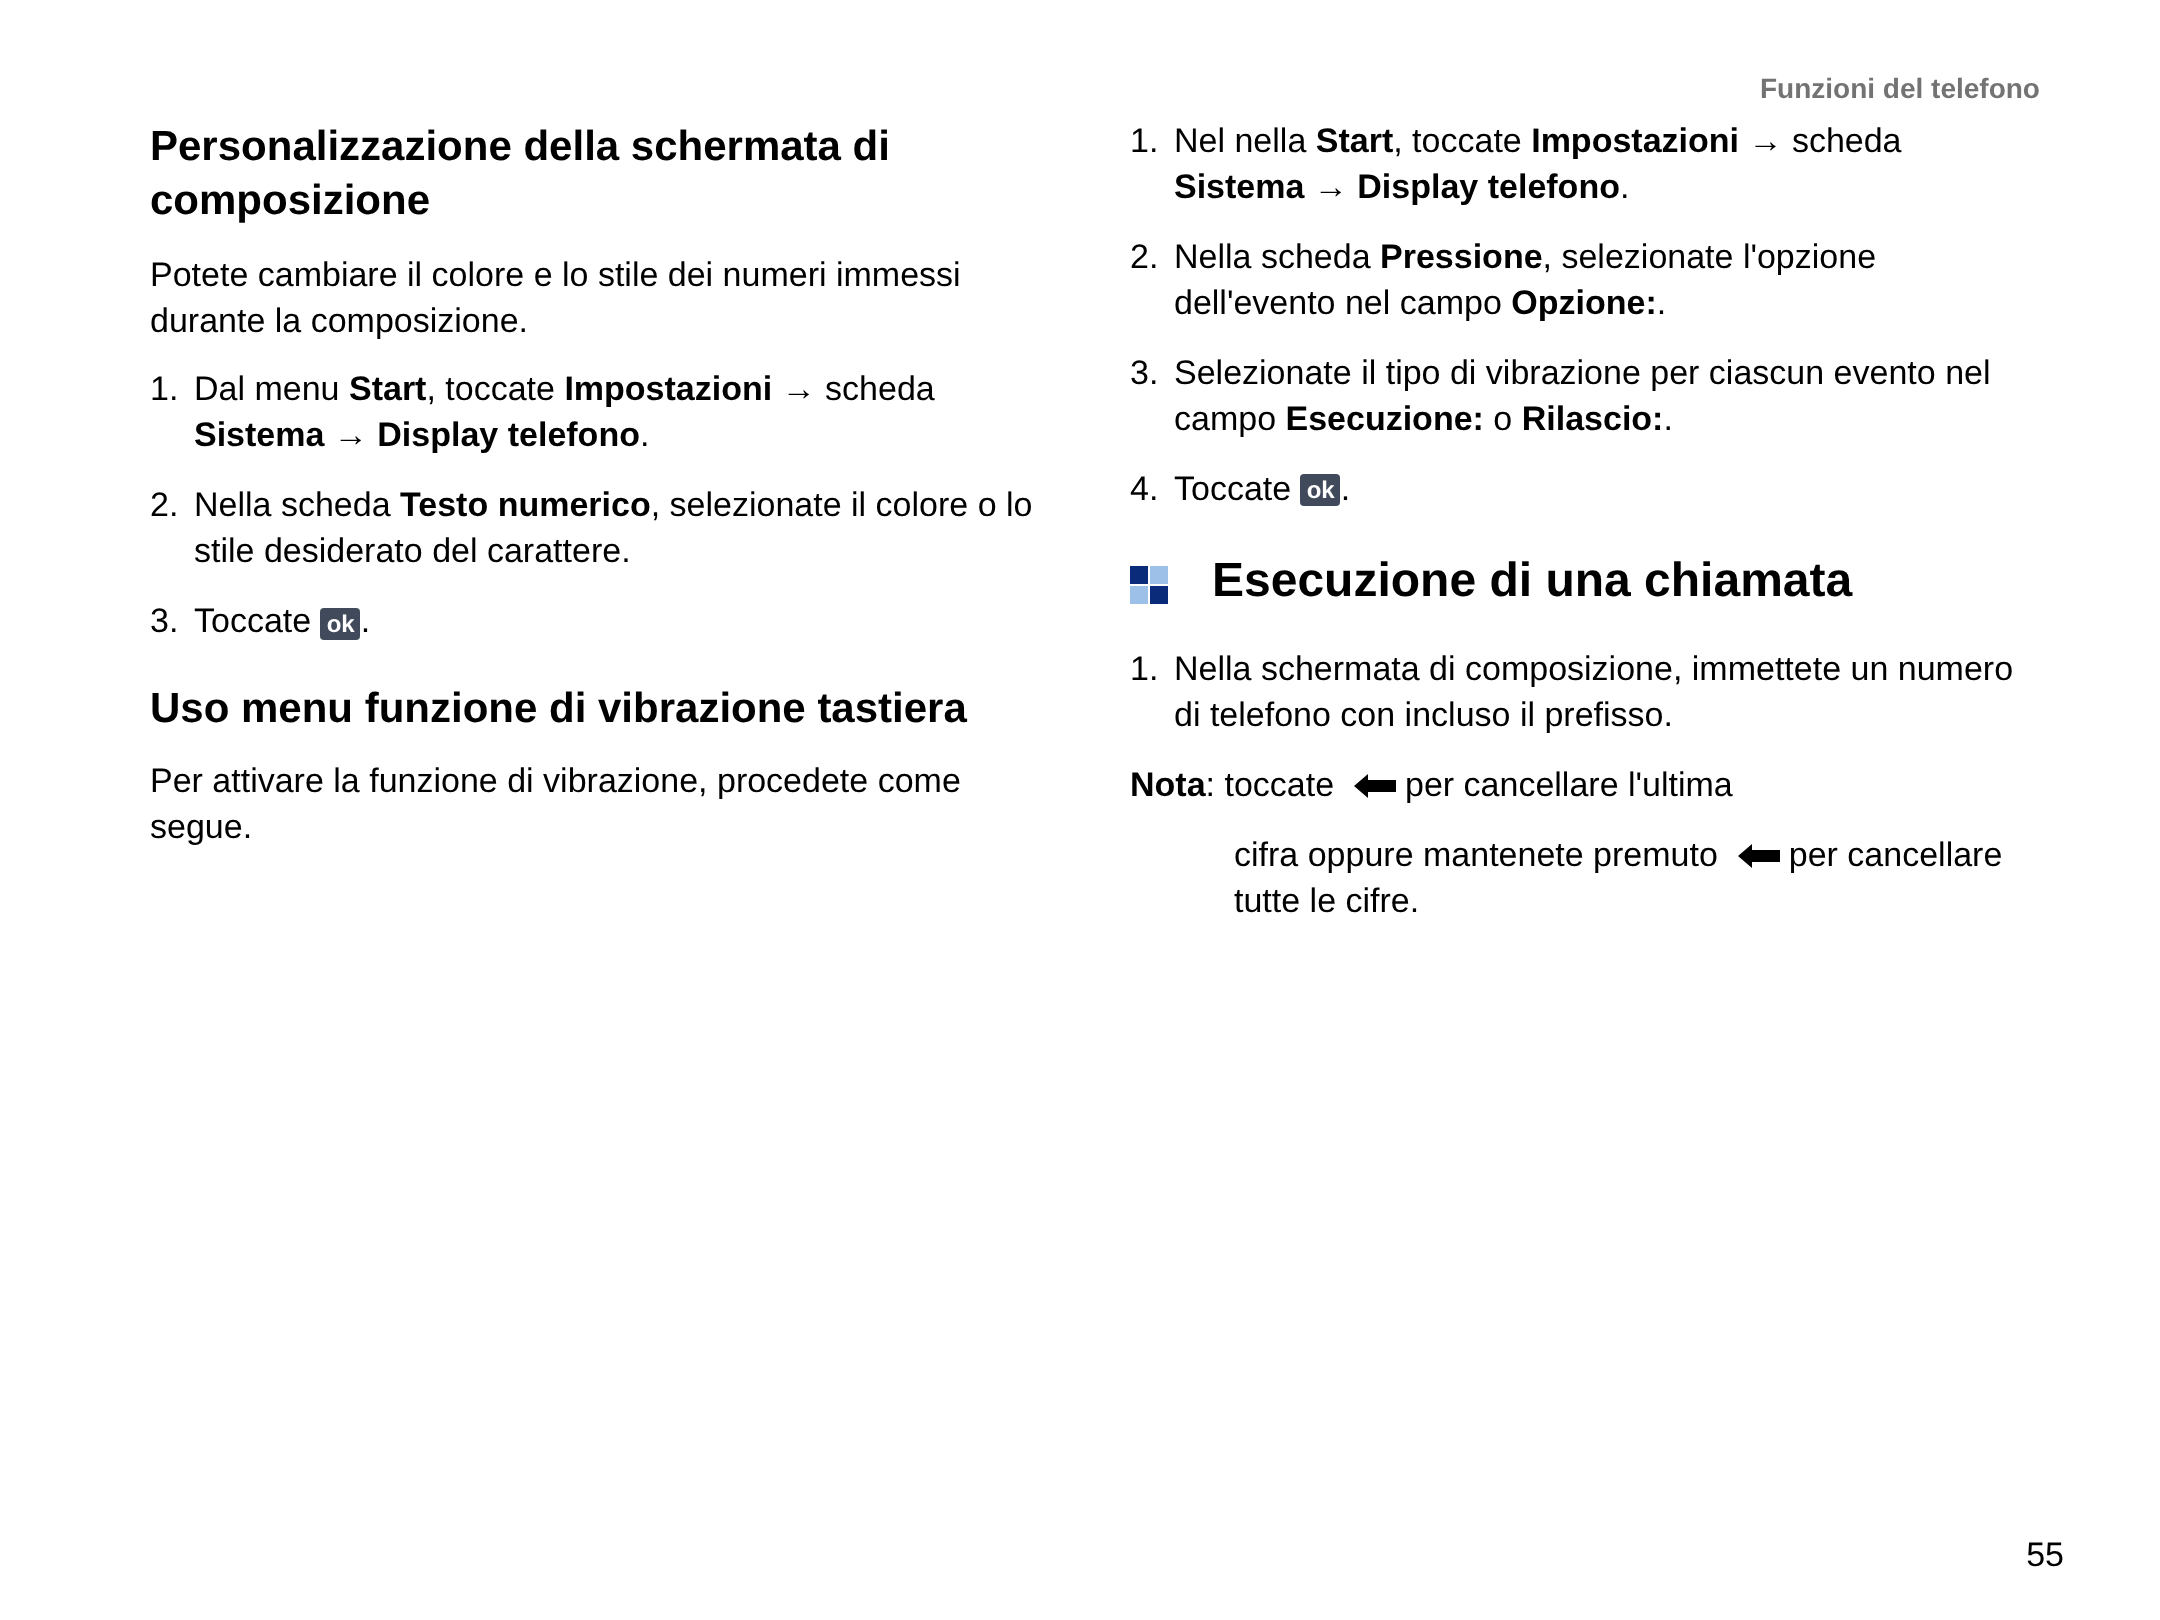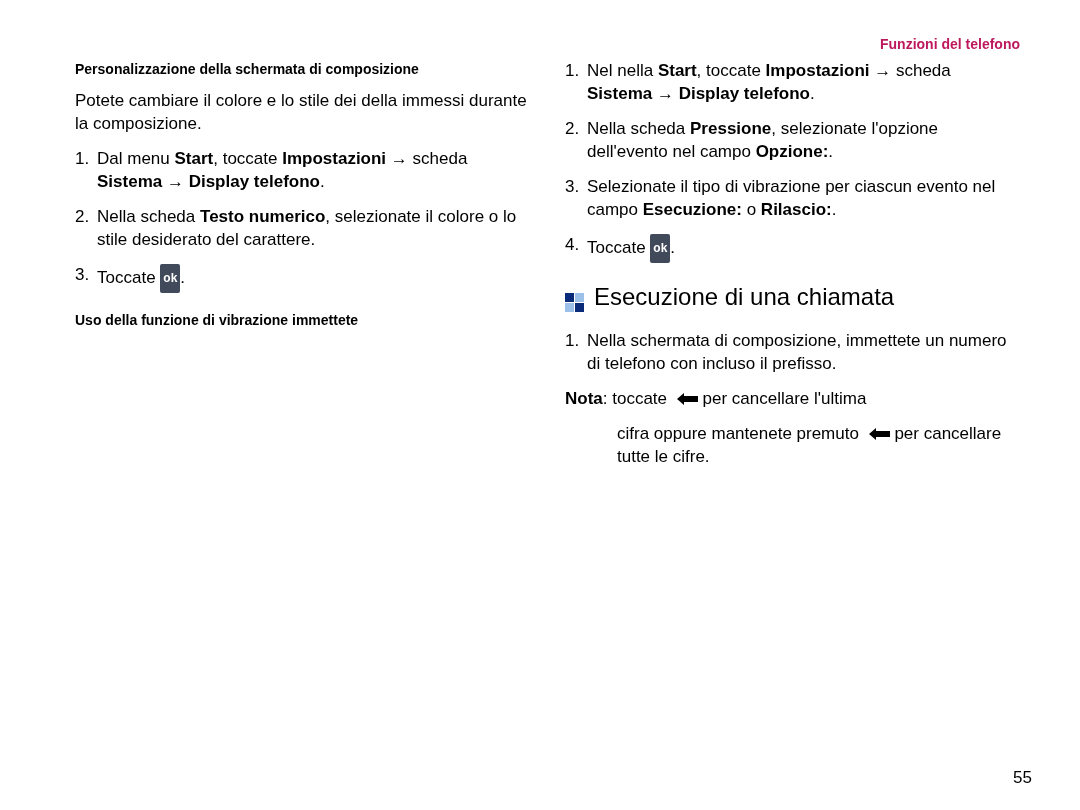--- a/index.html
+++ b/index.html
@@ -14,46 +14,46 @@
       font-family: Verdana, Geneva, sans-serif;
       font-size: 17px;
       color: #000;
       padding: 30px 60px 20px 75px;
       position: relative;
     }
     .header-label {
       position: absolute;
       top: 36px;
       right: 60px;
-      color: #be185d;
+      color: #737373;
       font-weight: bold;
       font-size: 14px;
     }
     .columns {
       display: flex;
       gap: 35px;
       margin-top: 30px;
     }
     .col {
       flex: 1;
     }
     .subsection-title {
       font-weight: bold;
-      font-size: 14px;
+      font-size: 21px;
       line-height: 1.3;
       margin-bottom: 12px;
     }
     .section-title {
-      font-weight: normal;
+      font-weight: bold;
       font-size: 24px;
       line-height: 1.3;
       margin-bottom: 18px;
       display: flex;
-      align-items: flex-end;
-      gap: 10px;
+      align-items: center;
+      gap: 22px;
     }
     .section-icon {
       display: inline-grid;
       grid-template-columns: 9px 9px;
       grid-template-rows: 9px 9px;
       gap: 1px;
       margin-top: 5px;
       flex-shrink: 0;
     }
     .section-icon span {
@@ -86,21 +86,21 @@
       align-items: center;
       justify-content: center;
       background: #404a5a;
       color: #fff;
       font-weight: bold;
       font-size: 12px;
       padding: 1px 3px;
       border-radius: 2px;
       vertical-align: middle;
       line-height: 1;
-      height: 29px;
+      height: 16px;
     }
     .backspace-icon svg {
       vertical-align: middle;
     }
     .note-block {
       padding-left: 0;
       line-height: 1.4;
     }
     .note-block .note-cont {
       padding-left: 52px;
@@ -121,35 +121,36 @@
   </style>
 </head>
 <body>
 
 <div class="header-label">Funzioni del telefono</div>
 
 <div class="columns">
   <div class="col">
 
     <div class="subsection-title">Personalizzazione della schermata di composizione</div>
-    <p>Potete cambiare il colore e lo stile dei della immessi durante la composizione.</p>
+    <p>Potete cambiare il colore e lo stile dei numeri immessi durante la composizione.</p>
     <ol>
       <li>
         <span>Dal menu </span><b>Start</b><span>, toccate </span><b>Impostazioni</b><span> → scheda </span><b>Sistema</b><span> → </span><b>Display telefono</b><span>.</span>
       </li>
       <li>
         <span>Nella scheda </span><b>Testo numerico</b><span>, selezionate il colore o lo stile desiderato del carattere.</span>
       </li>
       <li>
         <span>Toccate </span><span class="ok-icon">ok</span><span>.</span>
       </li>
     </ol>
 
     <div class="subsection-block">
-      <div class="subsection-title">Uso della funzione di vibrazione immettete</div>
+      <div class="subsection-title">Uso menu funzione di vibrazione tastiera</div>
+      <p>Per attivare la funzione di vibrazione, procedete come segue.</p>
     </div>
 
   </div>
 
   <div class="col col-right">
     <ol>
       <li>
         <span>Nel nella </span><b>Start</b><span>, toccate </span><b>Impostazioni</b><span> → scheda </span><b>Sistema</b><span> → </span><b>Display telefono</b><span>.</span>
       </li>
       <li>

